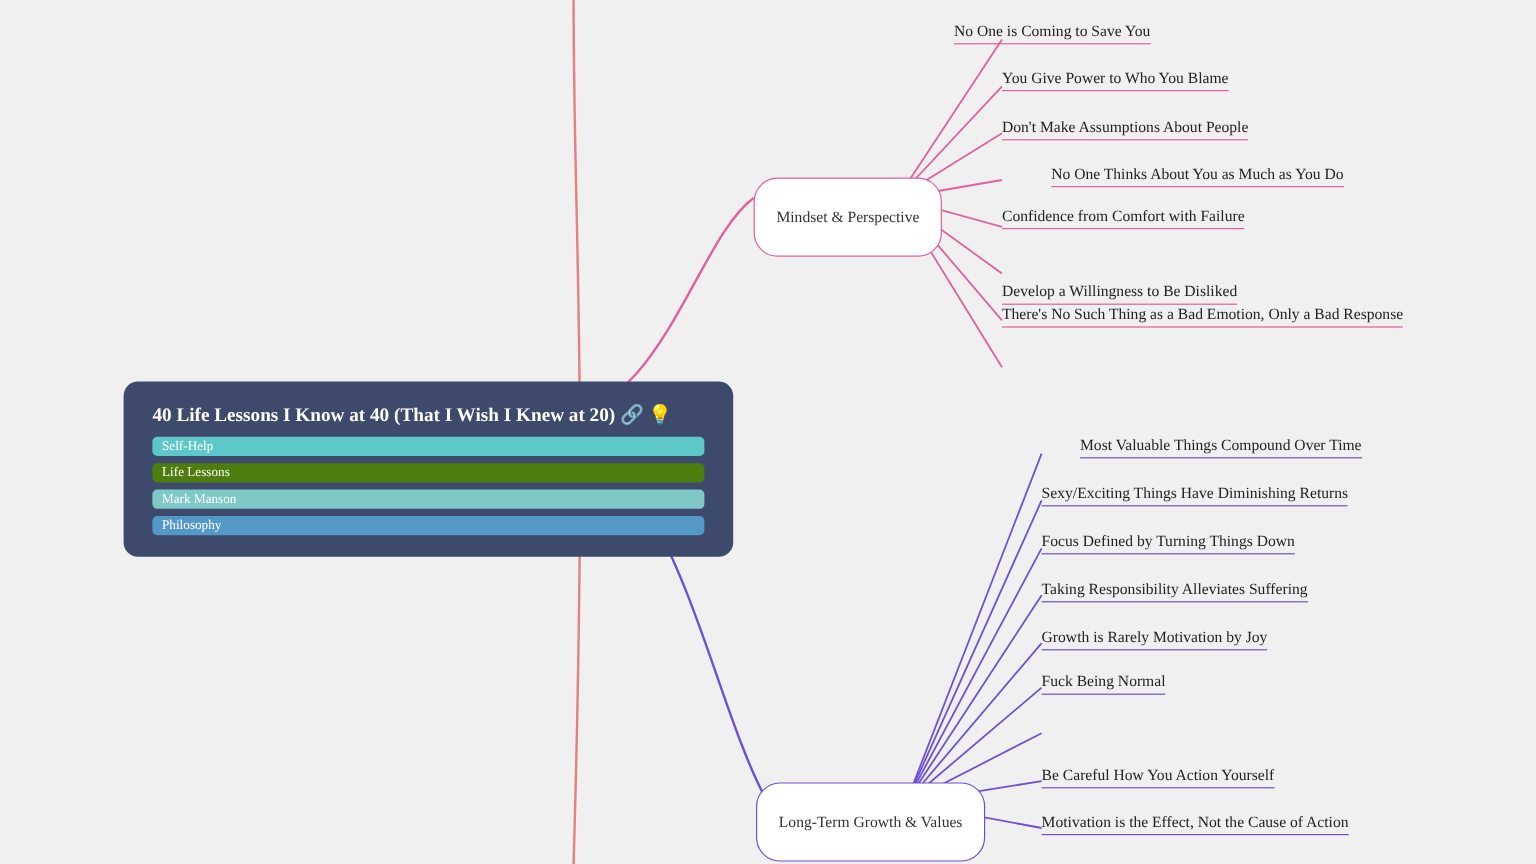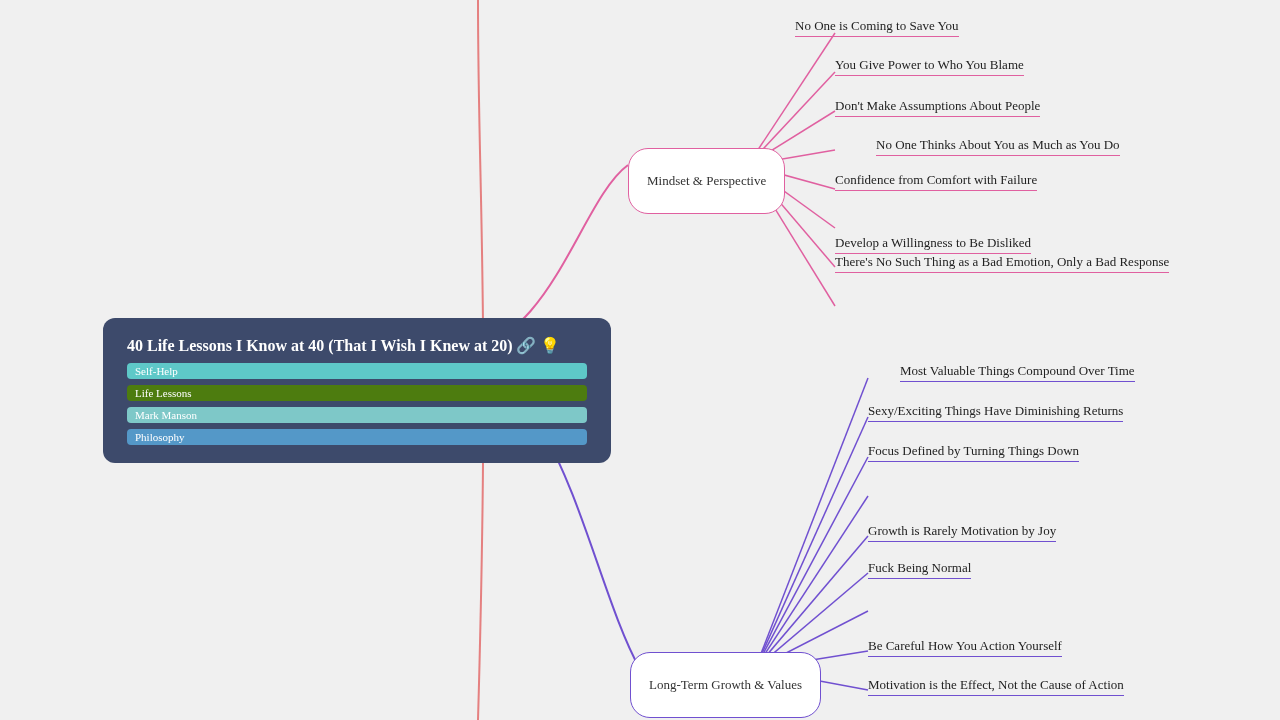--- a/index.html
+++ b/index.html
@@ -199,20 +199,23 @@
 
   <div class="leaf-item leaf-purple leaf-g1">
     <span>Most Valuable Things Compound Over Time</span>
   </div>
   <div class="leaf-item leaf-purple leaf-g2">
     <span>Sexy/Exciting Things Have Diminishing Returns</span>
   </div>
   <div class="leaf-item leaf-purple leaf-g3">
     <span>Focus Defined by Turning Things Down</span>
   </div>
+  <div class="leaf-item leaf-purple leaf-g4">
+    <span>Taking Responsibility Alleviates Suffering</span>
+  </div>
   <div class="leaf-item leaf-purple leaf-g5">
     <span>Growth is Rarely Motivation by Joy</span>
   </div>
   <div class="leaf-item leaf-purple leaf-g6">
     <span>Fuck Being Normal</span>
   </div>
   <div class="leaf-item leaf-purple leaf-g8">
     <span>Be Careful How You Action Yourself</span>
   </div>
   <div class="leaf-item leaf-purple leaf-g9">

